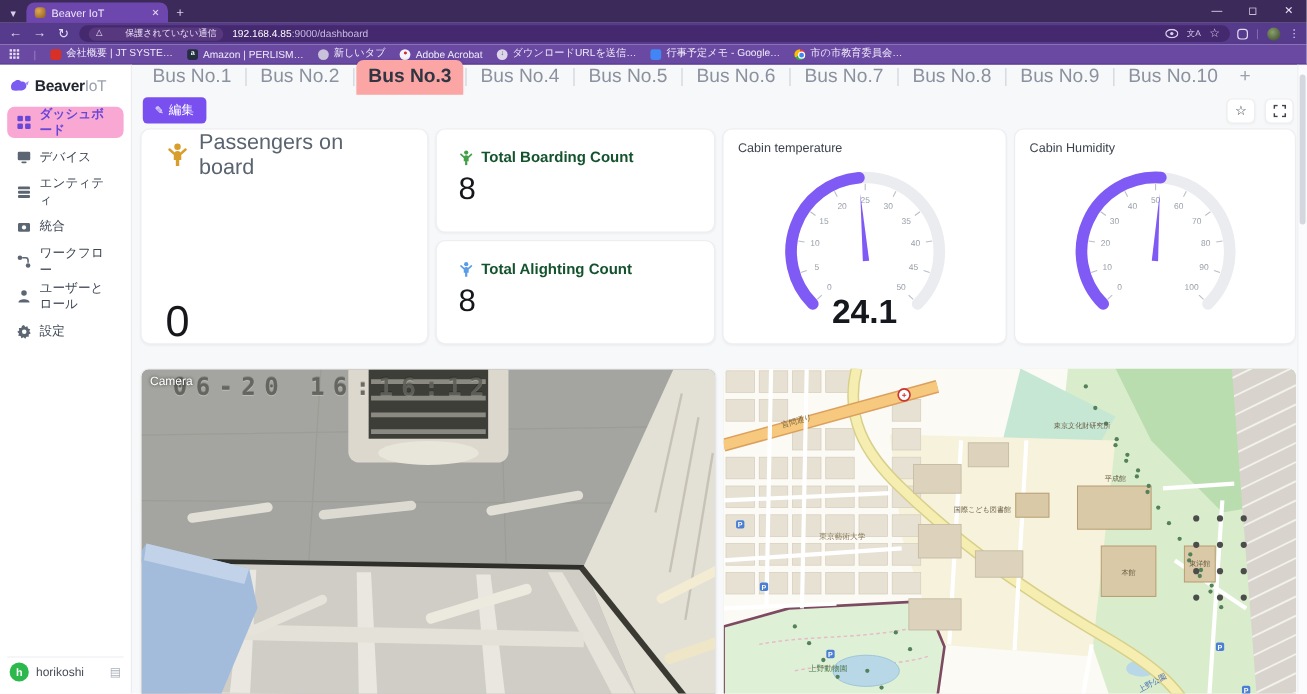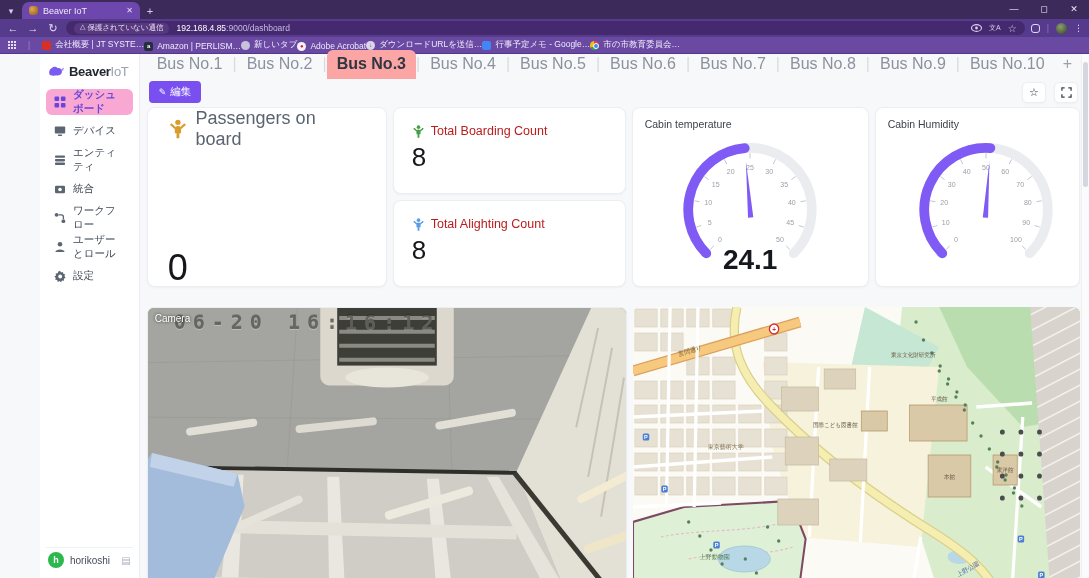--- a/index.html
+++ b/index.html
@@ -14,21 +14,21 @@
   .btab .favicon { width:9px; height:9px; border-radius:3px; background:radial-gradient(circle at 35% 35%, #e0a94f, #8a5a22); flex:none; }
   .btab .ttl { flex:1; white-space:nowrap; overflow:hidden; }
   .btab .x { font-size:8px; color:#e5dcf5; }
   .newtab-btn { width:20px; text-align:center; font-size:11px; color:#d9cfee; padding-bottom:2px; }
   .win-controls { margin-left:auto; display:flex; height:100%; align-items:center; }
   .win-controls span { width:30px; text-align:center; font-size:9px; color:#ece5f8; line-height:19px; }
 
   .toolbar { height:18px; background:#563a8b; display:flex; align-items:center; padding:0 6px; gap:6px; }
   .nav-ic { color:#e3daf3; font-size:11px; width:14px; text-align:center; }
   .omnibox { flex:1; height:14px; background:#45296f; border-radius:8px; display:flex; align-items:center; padding:0 8px; gap:7px; }
-  .sec-chip { display:flex; align-items:flex-start; gap:2px; background:#57387f; border-radius:7px; padding:0 6px; height:11px; font-size:7.5px; color:#e8e0f5; white-space:nowrap; }
+  .sec-chip { display:flex; align-items:flex-start; gap:19px; background:#57387f; border-radius:7px; padding:0 6px; height:11px; font-size:7.5px; color:#e8e0f5; white-space:nowrap; }
   .sec-chip .tri { font-size:7px; color:#e8e0f5; }
   .url { font-size:8.5px; color:#ffffff; white-space:nowrap; }
   .url .dim { color:#c6b9e2; }
   .omni-right { margin-left:auto; display:flex; align-items:center; gap:7px; color:#d9cfee; }
   .omni-right .mini { font-size:7px; }
   .tb-right { display:flex; align-items:center; gap:7px; color:#e3daf3; }
   .ext-box { width:9px; height:9px; border:1.4px solid #e3daf3; border-radius:3px; }
   .tb-sep { color:#8a74b3; font-size:9px; }
   .avatar-mini { width:11px; height:11px; border-radius:50%; background:radial-gradient(circle at 40% 35%, #8aa06a, #33422c); }
   .kebab { font-size:9px; }
@@ -44,21 +44,21 @@
   .ic-globe-gray { background:#c9c2da; border-radius:50%; }
   .ic-acrobat-round { background:#f5f2fa; border-radius:50%; color:#d7282f; }
   .ic-download-round { background:#ddd6ea; border-radius:50%; color:#555; }
   .ic-doc-blue { background:#4285f4; }
   .ic-chrome-round { border-radius:50%; background:conic-gradient(#ea4335 0 33%, #34a853 0 66%, #fbbc05 0 100%); position:relative; }
   .ic-chrome-round::after { content:""; position:absolute; left:2.5px; top:2.5px; width:4px; height:4px; border-radius:50%; background:#4285f4; border:1px solid #fff; }
 
   
   .app { display:flex; height:524px; position:relative; background:#f7f8fa; }
 
-  .sidebar { width:110px; background:#fff; border-right:1px solid #ececf1; display:flex; flex-direction:column; padding:8px 6px 6px;margin-left:40px; }
+  .sidebar { width:110px; background:#fff; border-right:1px solid #ececf1; display:flex; flex-direction:column; padding:8px 6px 6px; }
   .logo { display:flex; align-items:center; gap:4px; padding:2px 2px 10px; }
   .logo-text { font-size:13px; font-weight:bold; color:#23272f; letter-spacing:-0.3px; }
   .logo-text .lt2 { color:#9aa2ad; font-weight:normal; }
   .side-item { display:flex; align-items:center; gap:7px; height:26px; border-radius:6px; padding:0 8px; margin-bottom:3px; font-size:10.5px; color:#3f4855; cursor:pointer; }
   .side-item svg { flex:none; }
   .side-item.active { background:#f9a8d4; color:#6847d8; font-weight:bold; }
   .side-user { margin-top:auto; display:flex; align-items:center; gap:6px; padding:4px 2px; border-top:1px solid #f0f1f4; }
   .side-avatar { width:16px; height:16px; border-radius:50%; color:#fff; font-size:9px; font-weight:bold; display:flex; align-items:center; justify-content:center; }
   .side-username { font-size:10px; color:#454d58; flex:1; }
   .collapse-ic { color:#aab1bb; font-size:10px; }
@@ -81,21 +81,21 @@
   .stack2 { display:flex; flex-direction:column; gap:6px; }
   .stack2 .card { flex:1; }
 
   .pass-card { display:flex; flex-direction:column; justify-content:space-between; padding:0 20px; }
   .pass-title-row { display:flex; align-items:center; gap:8px; }
   .pass-title { font-size:18px; color:#5a6470; }
   .pass-value { font-size:36px; color:#15171b; margin-top:8px; line-height:1; }
 
   .count-card { padding:16px 18px 0; }
   .count-title-row { display:flex; align-items:center; gap:6px; }
-  .count-title { font-size:12.5px; color:#b91c1c; }
+  .count-title { font-size:12.5px; color:#14532d;font-weight:bold; }
   .count-value { font-size:26px; color:#15171b; margin-top:6px; line-height:1; }
 
   .gauge-card { padding:10px 12px 0; }
   .gauge-title { font-size:10.5px; color:#3c434d; }
   .gauge-wrap { position:relative; width:196px; margin:2px auto 0; }
   .gauge-wrap svg { display:block; width:196px; height:150px; }
   .gauge-value { position:absolute; left:0; right:0; bottom:6px; text-align:center; font-size:28px; font-weight:600; color:#15181d; }
 
   .bottom-row { display:flex; gap:6px; margin-top:20px; height:288px; }
   .camera-card { width:480px; flex:none; border-radius:7px; overflow:hidden; position:relative; background:#b9b8b1; }
@@ -162,21 +162,21 @@
           <i></i>
           <i></i>
           <i></i>
           <i></i>
           <i></i>
           <i></i>
           <i></i>
           <i></i>
         </span>
       <span class="bm-sep">|</span>
-      <span id="bookmarks-list" style="display:flex;align-items:flex-end;">
+      <span id="bookmarks-list" style="display:flex;gap:12px;align-items:center;">
           <span class="bm">
             <span class="bm-ic ic-briefcase-red"></span>
             <span>会社概要 | JT SYSTE…</span>
           </span>
           <span class="bm">
             <span class="bm-ic ic-amazon-dark">a</span>
             <span>Amazon | PERLISM…</span>
           </span>
           <span class="bm">
             <span class="bm-ic ic-globe-gray"></span>

